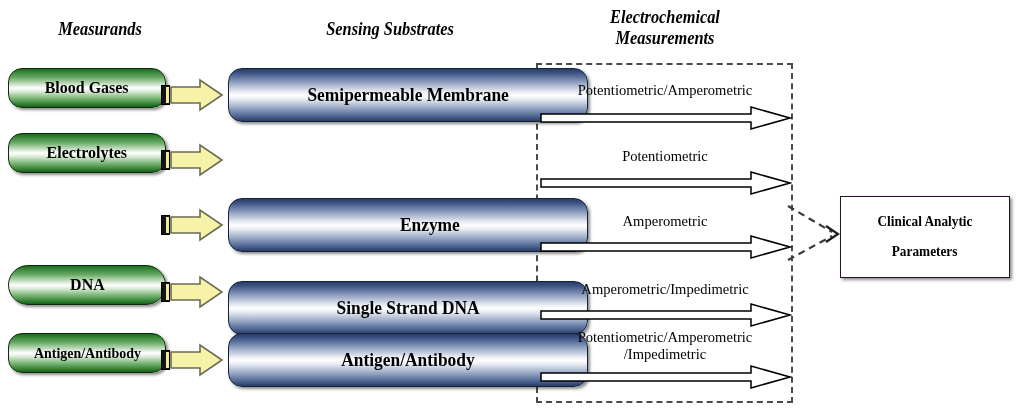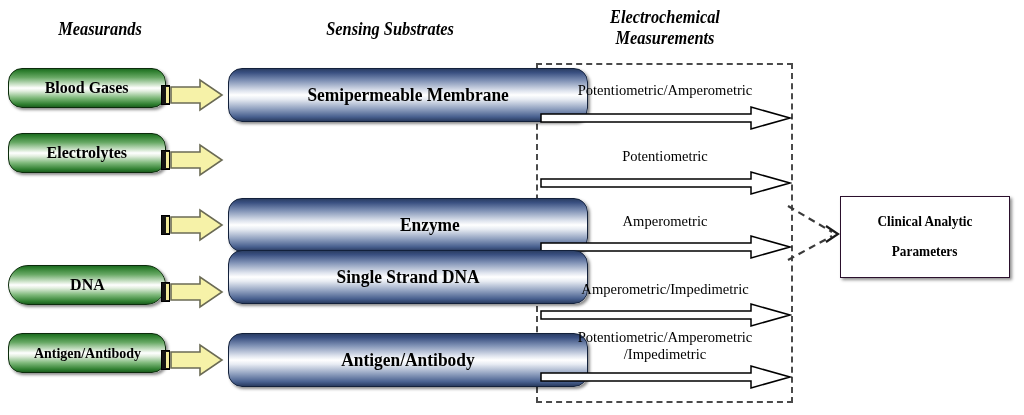--- a/index.html
+++ b/index.html
@@ -264,21 +264,21 @@
 
   <div class="rbox green-box" style="top:265px;border-radius:27px;">
     <span class="lbl">DNA</span>
   </div>
   <div class="tab" style="left:161px; top:282px;"></div>
   <div class="yarrow" style="left:170px; top:275px;">
     <svg width="54" height="34" viewBox="0 0 54 34">
       <polygon points="1,9 30,9 30,2 52,17 30,32 30,25 1,25" fill="#f6f2a8" stroke="#6b6b55" stroke-width="1.6"></polygon>
     </svg>
   </div>
-  <div class="rbox blue-box" style="top:250px;">
+  <div class="rbox blue-box" style="top:281px;">
     <span class="lbl">Single Strand DNA</span>
   </div>
   <div class="meas-label" style="top:281px;">Amperometric/Impedimetric</div>
   <div class="marrow" style="top:302px;">
     <svg width="253" height="26" viewBox="0 0 253 26">
       <polygon points="2,9 212,9 212,2 251,13 212,24 212,17 2,17" fill="#ffffff" stroke="#000000" stroke-width="1.5"></polygon>
     </svg>
   </div>
 
   <div class="rbox green-box tight" style="top:333px;">

